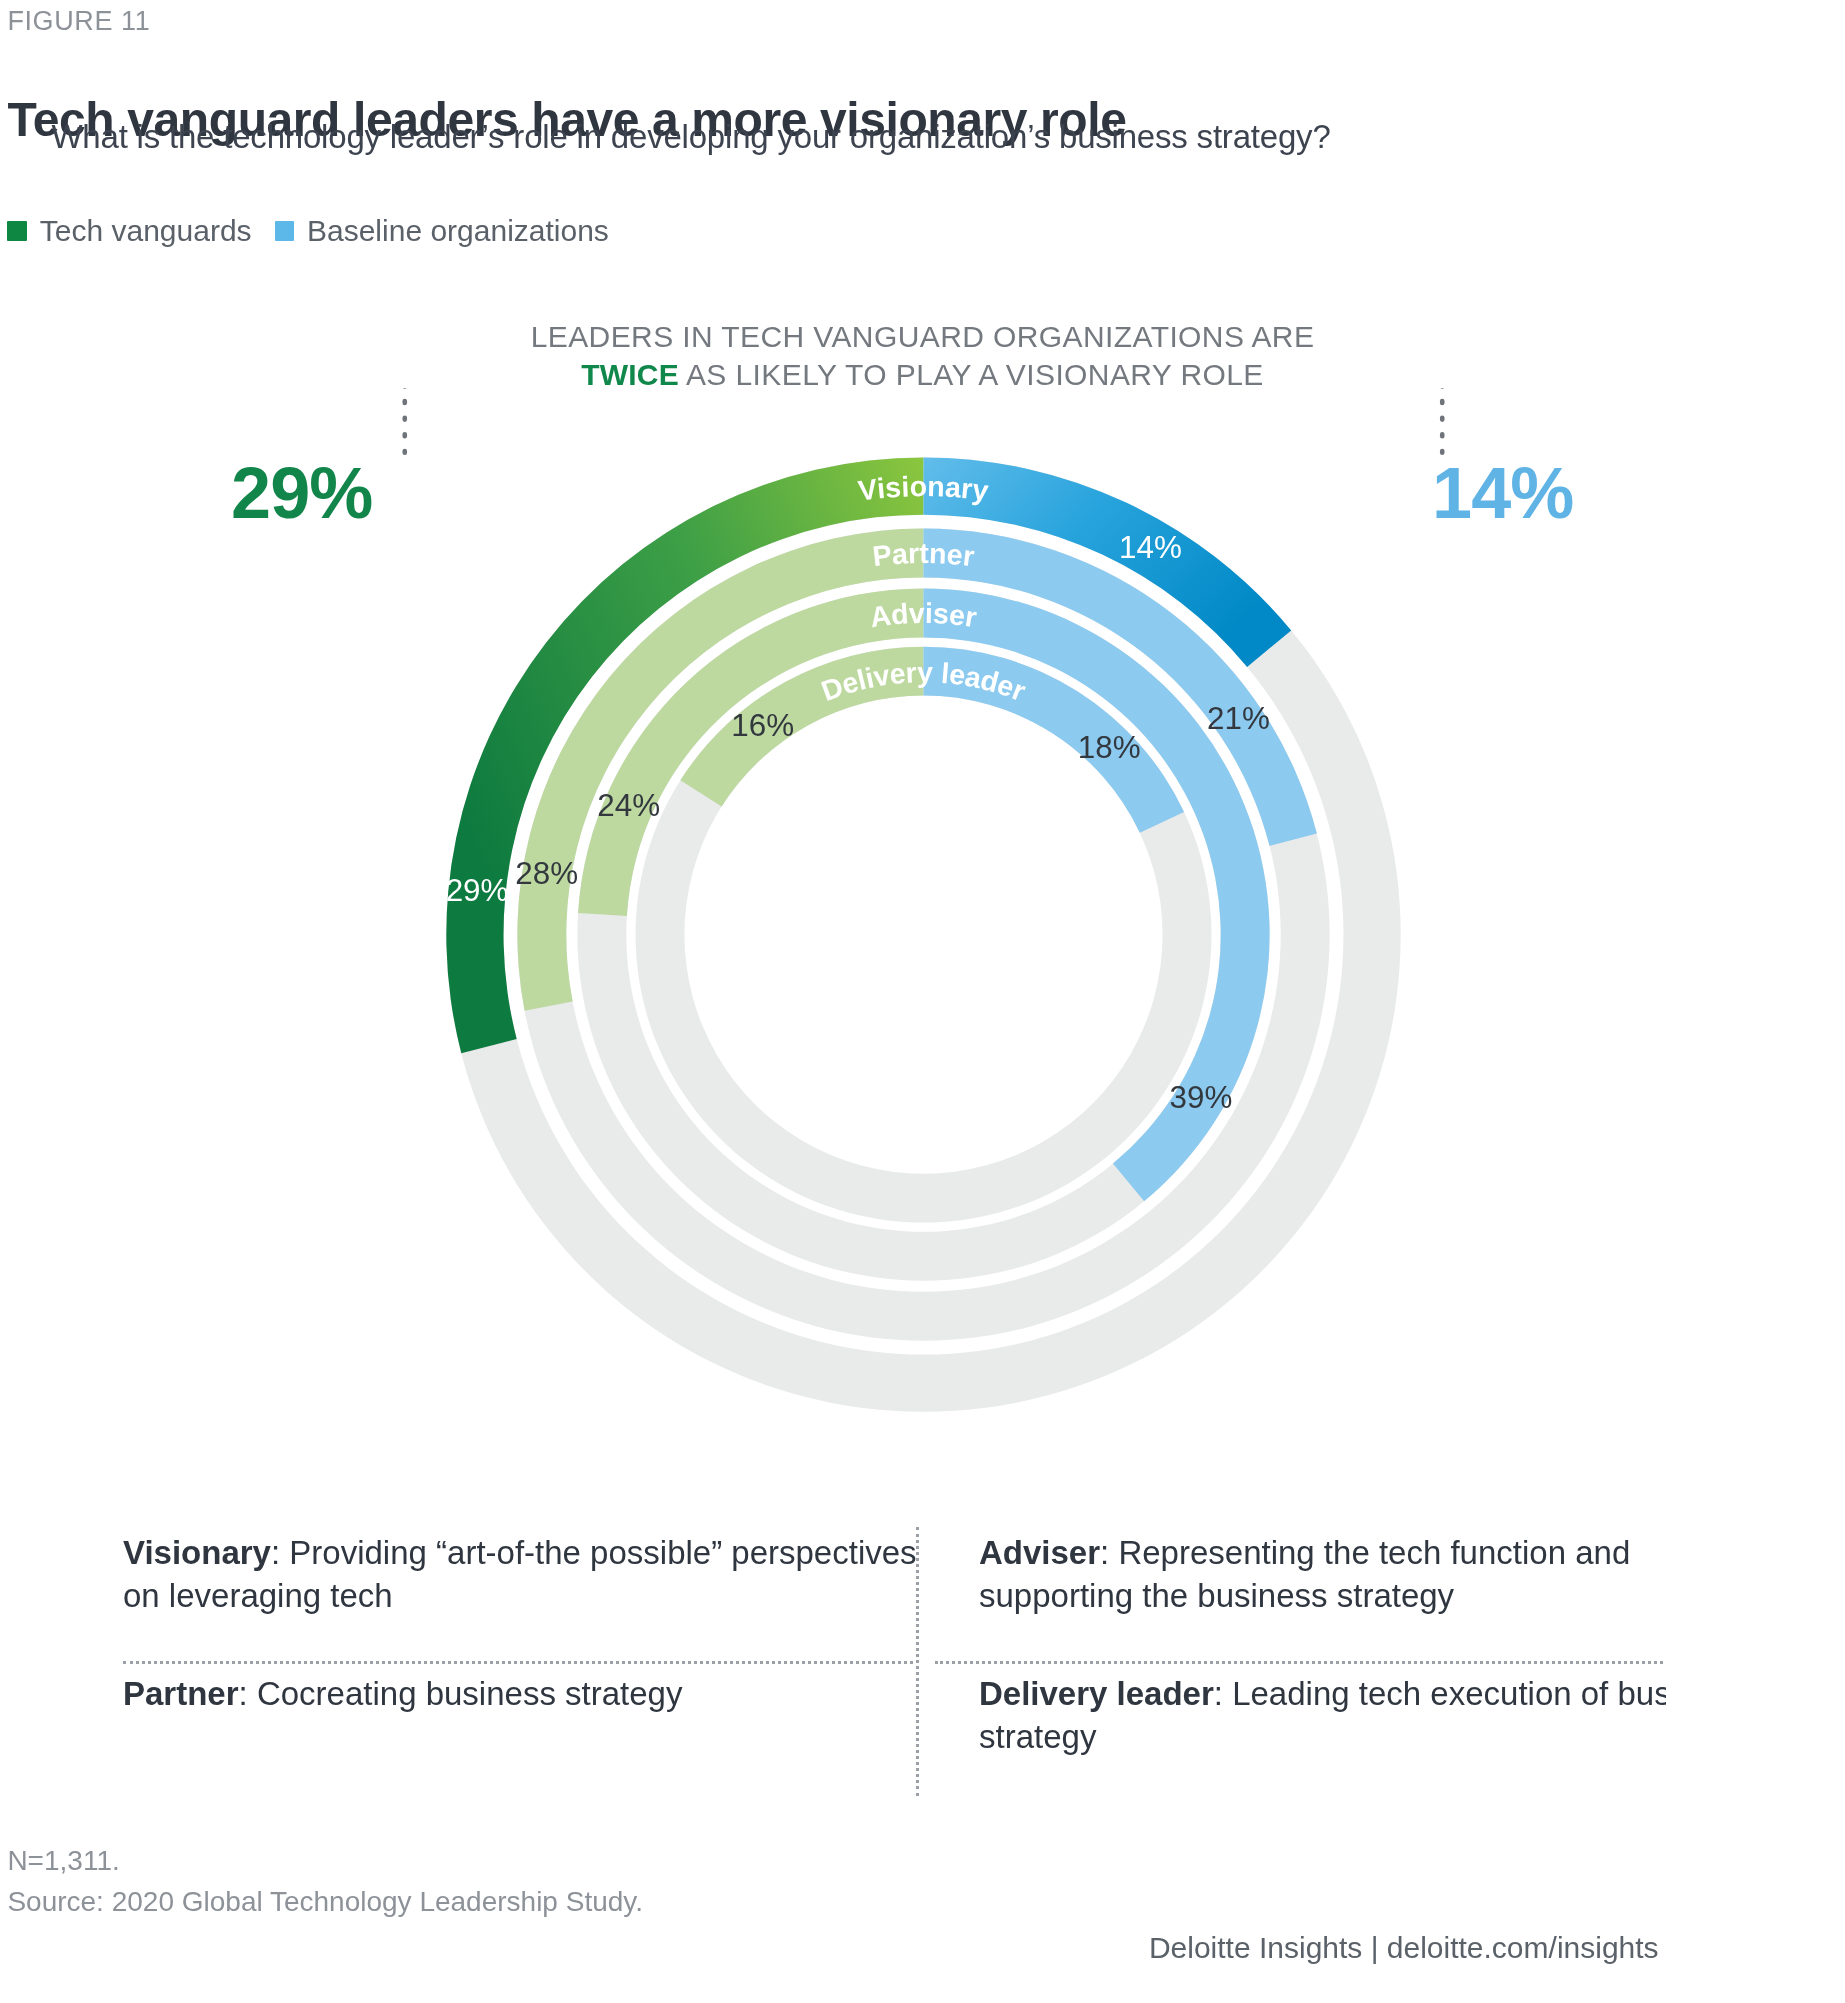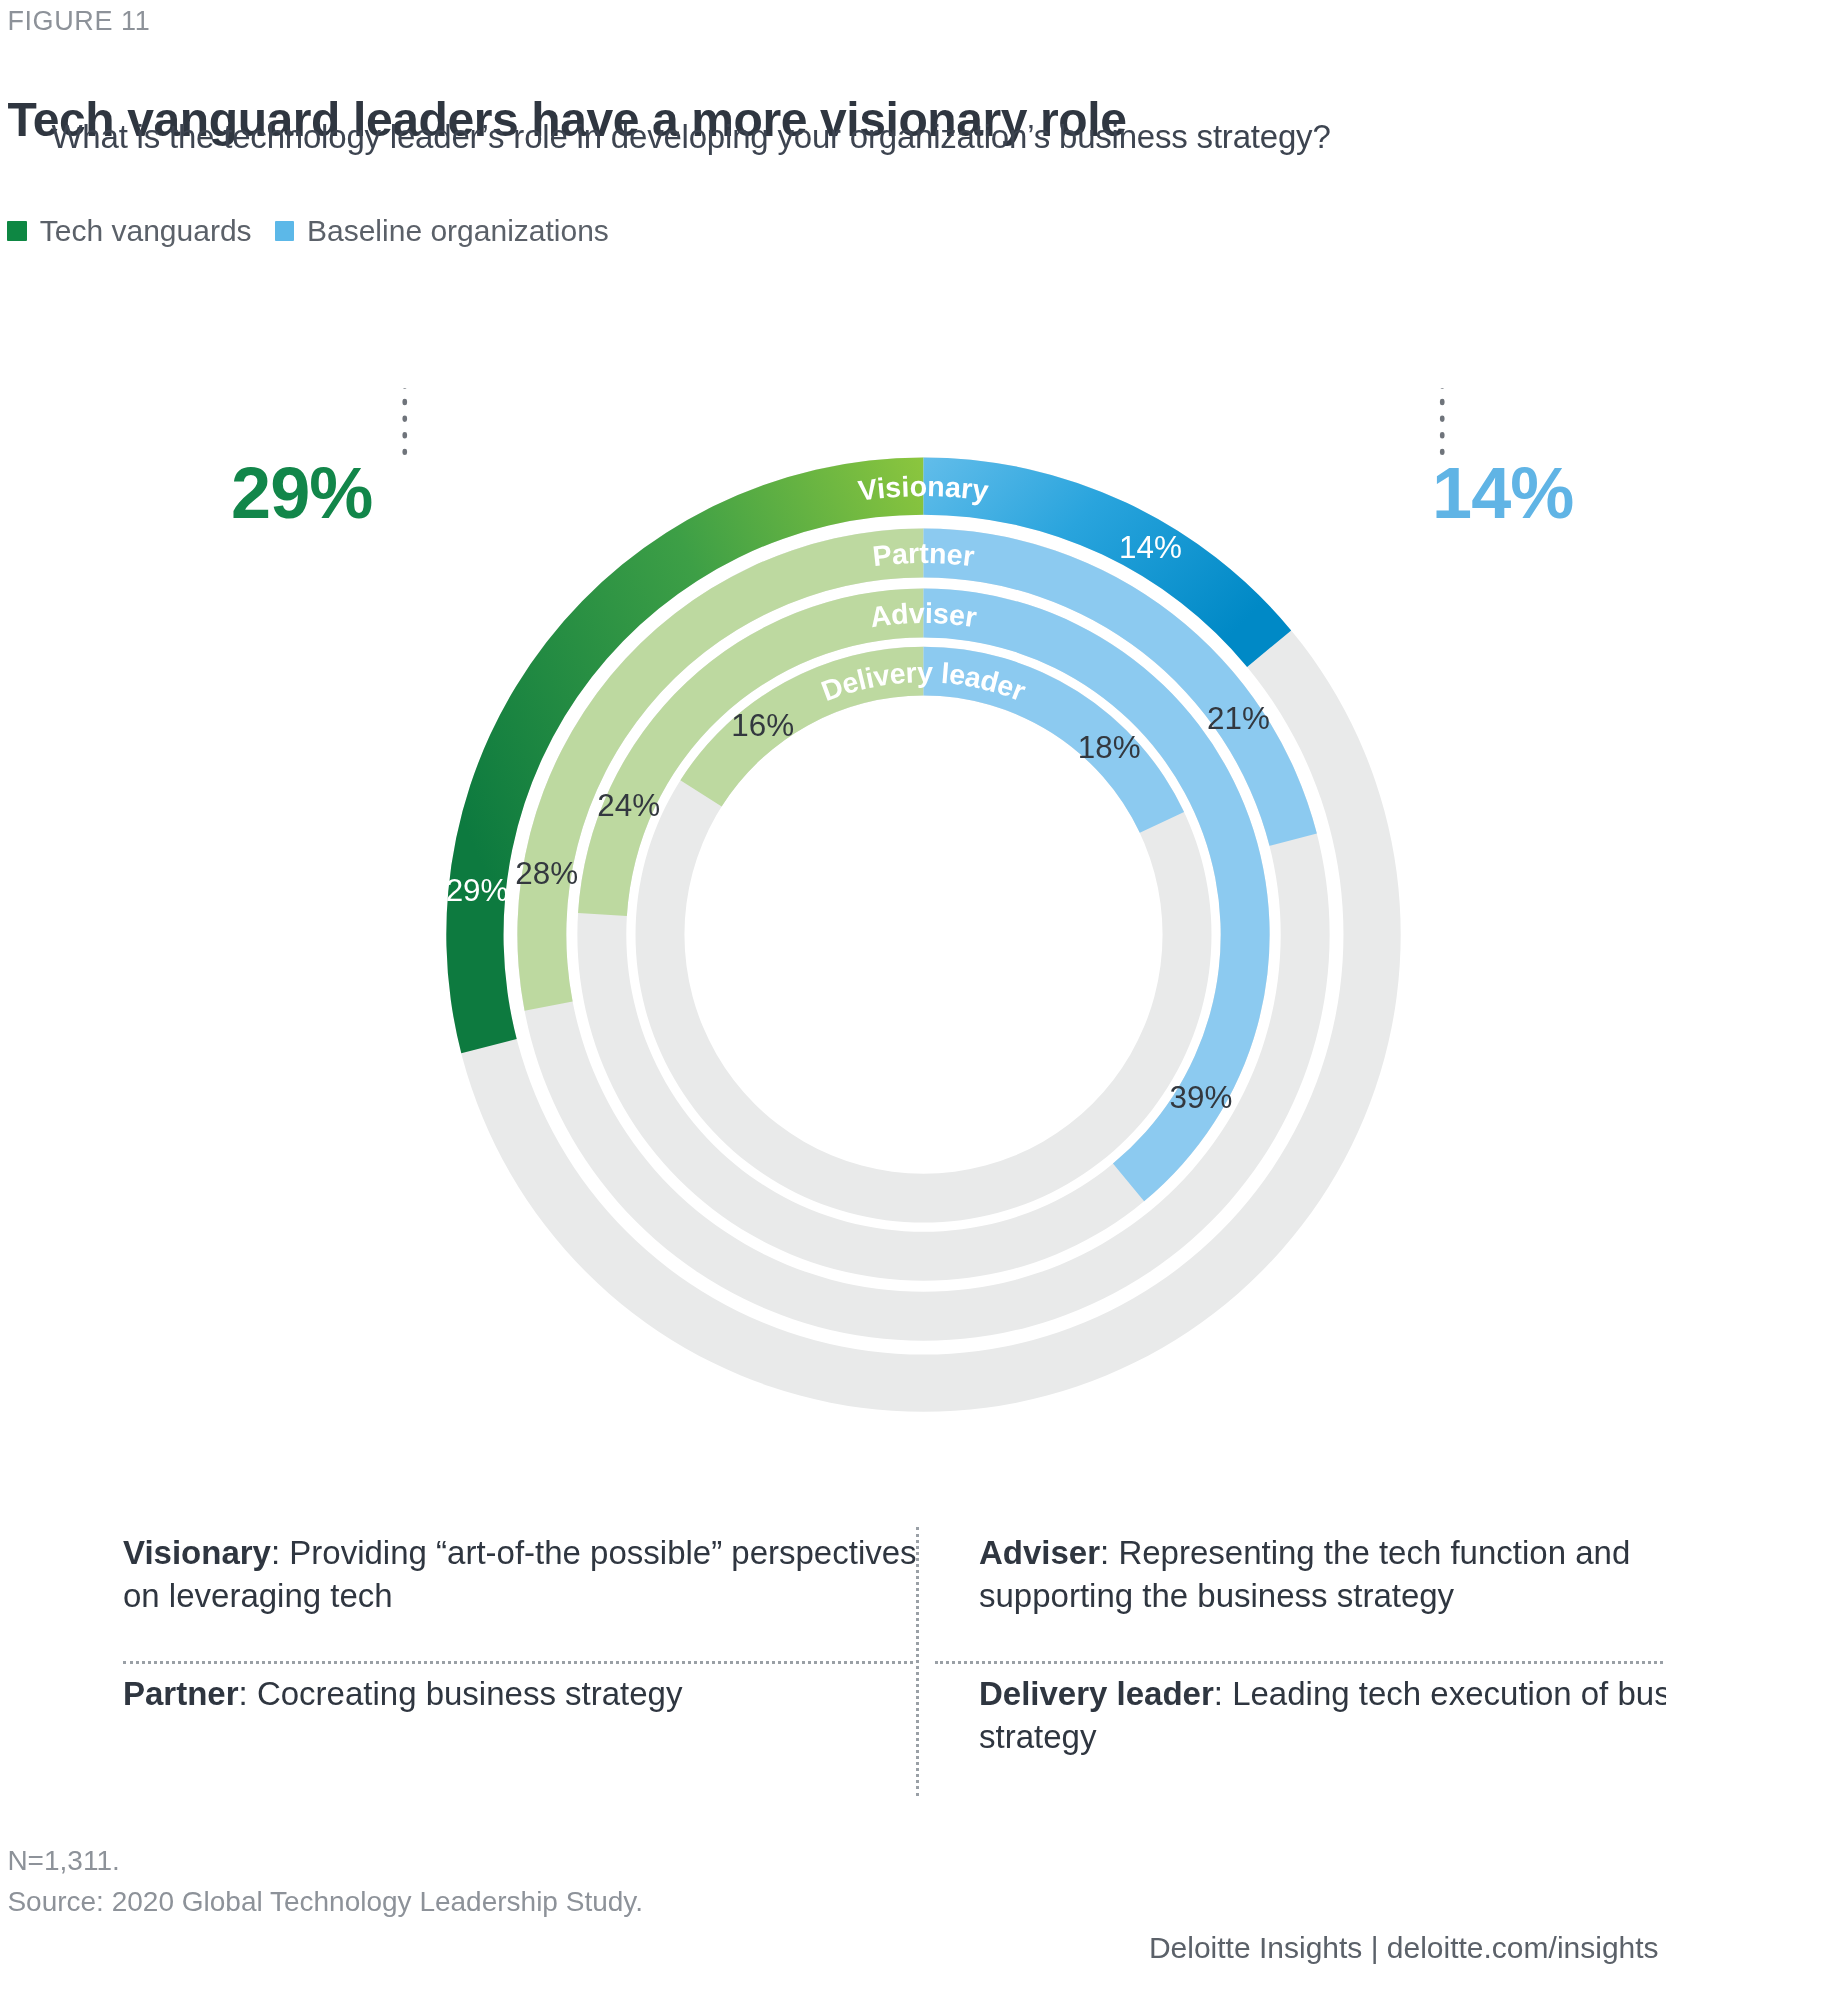--- a/index.html
+++ b/index.html
@@ -102,20 +102,24 @@
     <div class="legend-item">
       <span class="legend-swatch" style="background:#0e8743"></span>
       <span class="legend-text">Tech vanguards</span>
     </div>
     <div class="legend-item">
       <span class="legend-swatch" style="background:#5cb8e8"></span>
       <span class="legend-text">Baseline organizations</span>
     </div>
   </div>
 
+  <div class="callout">
+    <span class="callout-line">LEADERS IN TECH VANGUARD ORGANIZATIONS ARE</span>
+    <span class="callout-line"><span class="callout-strong">TWICE</span><span> AS LIKELY TO PLAY A VISIONARY ROLE</span></span>
+  </div>
 
   <div class="big-pct green">29%</div>
   <div class="big-pct blue">14%</div>
 
   <div class="chart-wrap">
     <svg class="donut" id="donut-svg" width="1163" height="1108" viewBox="0 0 1260 1200">
 
       <g>
         <path d="M 68 -40 L 68 72" stroke="#6f747b" stroke-width="5" stroke-dasharray="2 16" stroke-linecap="round" fill="none"></path>
         <path d="M 1192 -40 L 1192 72" stroke="#6f747b" stroke-width="5" stroke-dasharray="2 16" stroke-linecap="round" fill="none"></path>

